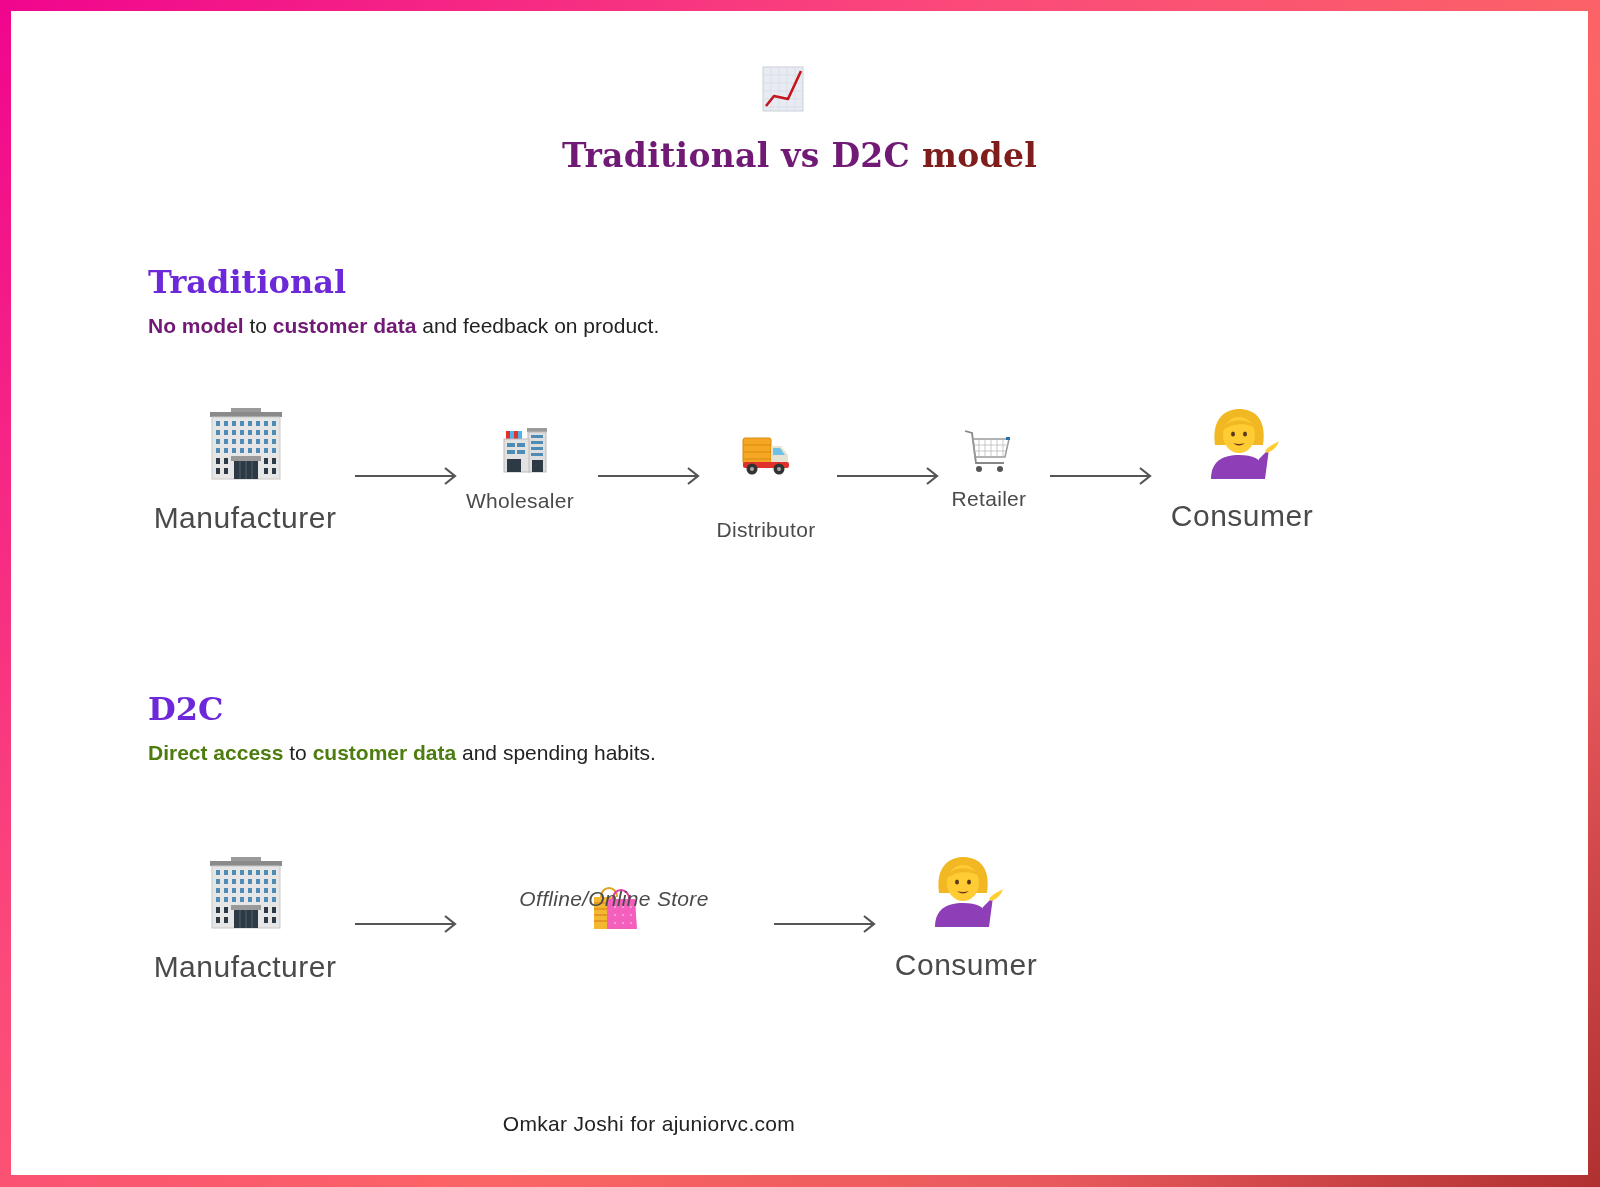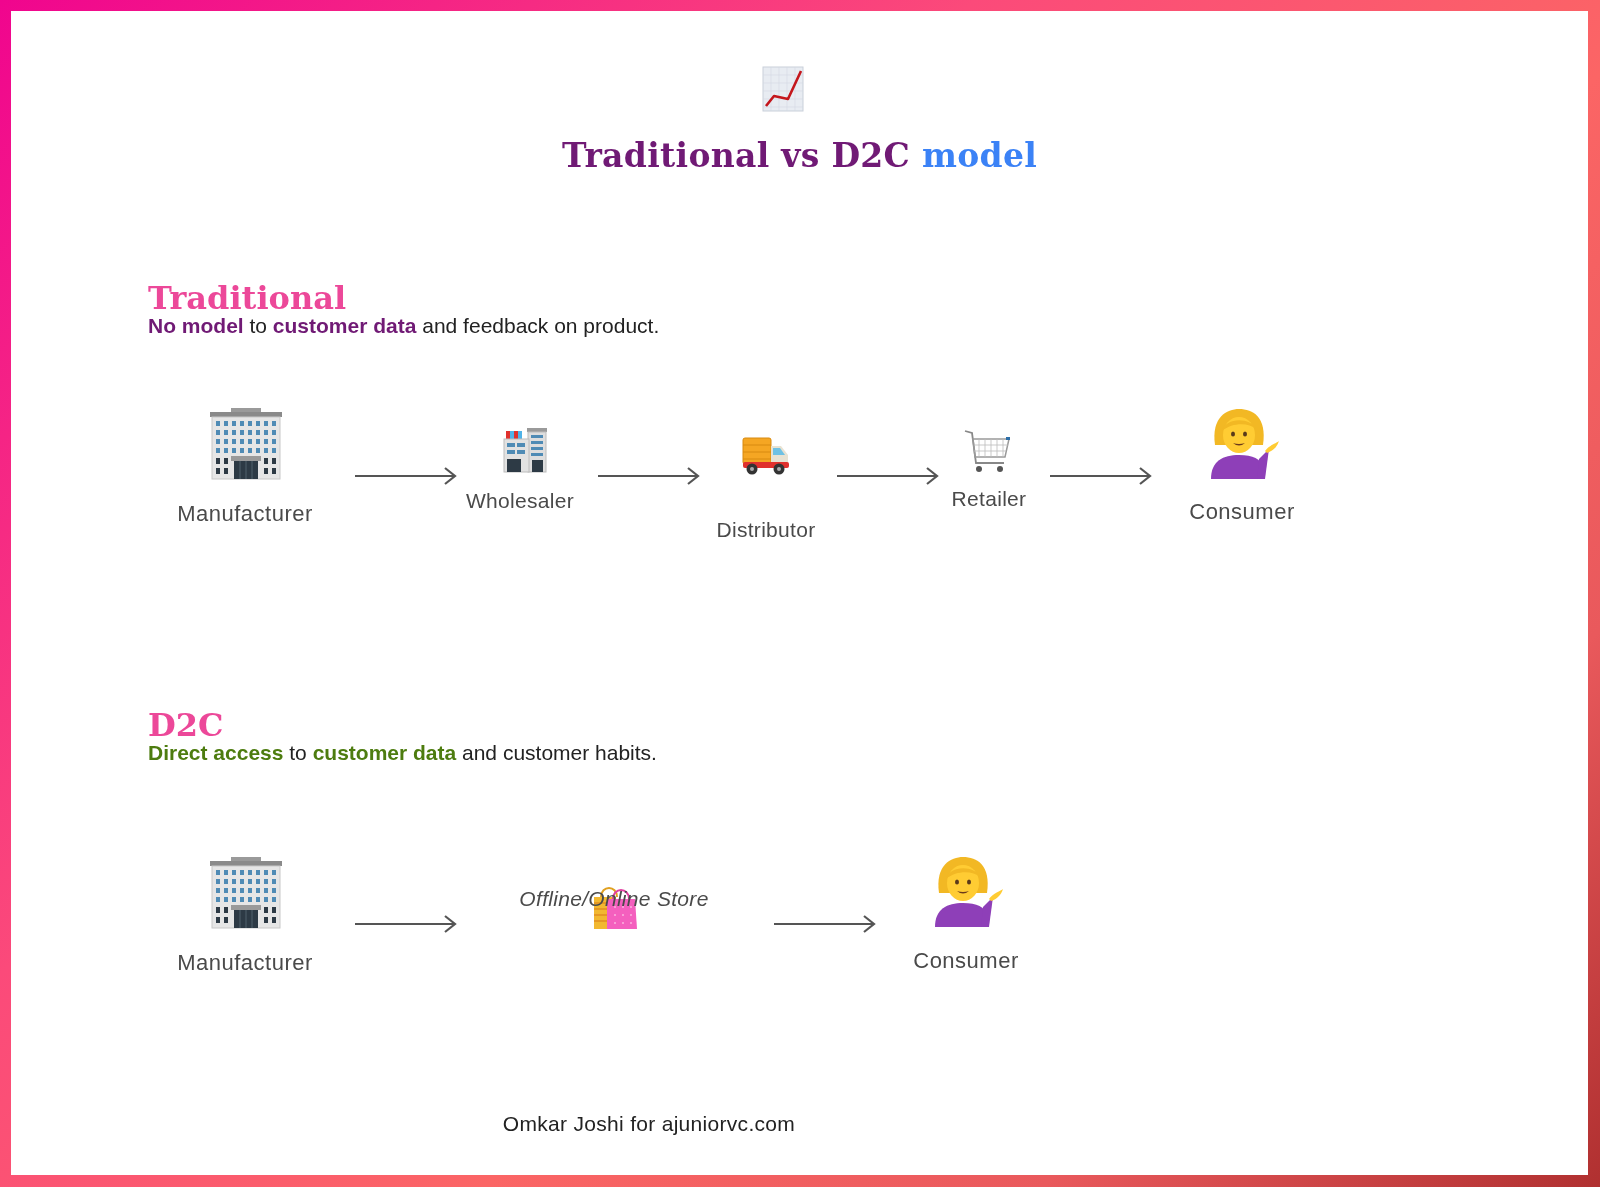--- a/index.html
+++ b/index.html
@@ -4,26 +4,26 @@
 <style>
   html, body { margin:0; padding:0; }
   body { width:1600px; height:1187px; position:relative; overflow:hidden;
          background: linear-gradient(135deg, #f0058e 0%, #fb4a7a 35%, #fb6565 60%, #e9595c 80%, #b03030 100%); }
   .card { position:absolute; left:11px; top:11px; width:1577px; height:1164px; background:#ffffff; }
   .abs { position:absolute; }
   .serif { font-family:"DejaVu Serif", "Liberation Serif", serif; }
   .sans { font-family:"Liberation Sans", "DejaVu Sans", sans-serif; }
   .pink { color:#701a75; }
   .pink2 { color:#4d7c0f; }
-  .dark { color:#3b82f6; }
+  .dark { color:#7f1d1d; }
   .title { left:0; width:1577px; top:125px; text-align:center; font-size:33px; font-weight:bold; letter-spacing:0.3px; }
-  .h2 { font-size:32px; font-weight:bold; color:#ec4899;margin-top:16px; }
+  .h2 { font-size:32px; font-weight:bold; color:#6d28d9; }
   .desc { font-size:21px; color:#222; }
   .label { color:#4a4a4a; text-align:center; white-space:nowrap; }
-  .big { font-size:22px; letter-spacing:0.5px; }
+  .big { font-size:30px; letter-spacing:0.5px; }
   .small { font-size:21px; letter-spacing:0.3px; }
   .footer { left:0; width:1276px; top:1101px; text-align:center; font-size:21px; color:#222; letter-spacing:0.3px; }
   svg { display:block; }
 </style>
 </head>
 <body>
 
 <div class="card">
 
   <div class="abs" style="left:751px; top:55px;">
@@ -213,21 +213,21 @@
       <path d="M28 36 Q34 41 40 36 Q34 38 28 36Z" fill="#6b3a1a"></path>
       <path d="M6 72 C6 54 18 48 34 48 C48 48 56 52 58 60 L58 72Z" fill="#8e3fb8"></path>
       <path d="M54 52 L64 42 L60 72 L52 72Z" fill="#8e3fb8"></path>
       <path d="M60 44 C64 38 72 36 74 34 C72 40 68 44 62 46Z" fill="#ffcc33"></path>
     </svg>
   </div>
   <div class="abs label sans big" style="left:1131px; top:488px; width:200px;">Consumer</div>
 
   <div class="abs h2 serif" style="left:137px; top:679px;">D2C</div>
   <div class="abs desc sans" style="left:137px; top:730px;">
-    <span class="pink2" style="font-weight:bold;">Direct access</span><span> to </span><span class="pink2" style="font-weight:bold;">customer data</span><span> and customer habits.</span>
+    <span class="pink2" style="font-weight:bold;">Direct access</span><span> to </span><span class="pink2" style="font-weight:bold;">customer data</span><span> and spending habits.</span>
   </div>
 
   <div class="abs" style="left:198px; top:846px;">
     <svg width="74" height="72" viewBox="0 0 74 72">
       <rect x="22" y="0" width="30" height="5" fill="#9a9a9a"></rect>
       <rect x="1" y="4" width="72" height="5" fill="#8a8a8a"></rect>
       <rect x="3" y="9" width="68" height="62" fill="#e6e6e6" stroke="#c8c8c8"></rect>
       <g fill="#4f8bb5">
         <rect x="7" y="13" width="4" height="5"></rect>
           <rect x="15" y="13" width="4" height="5"></rect>

